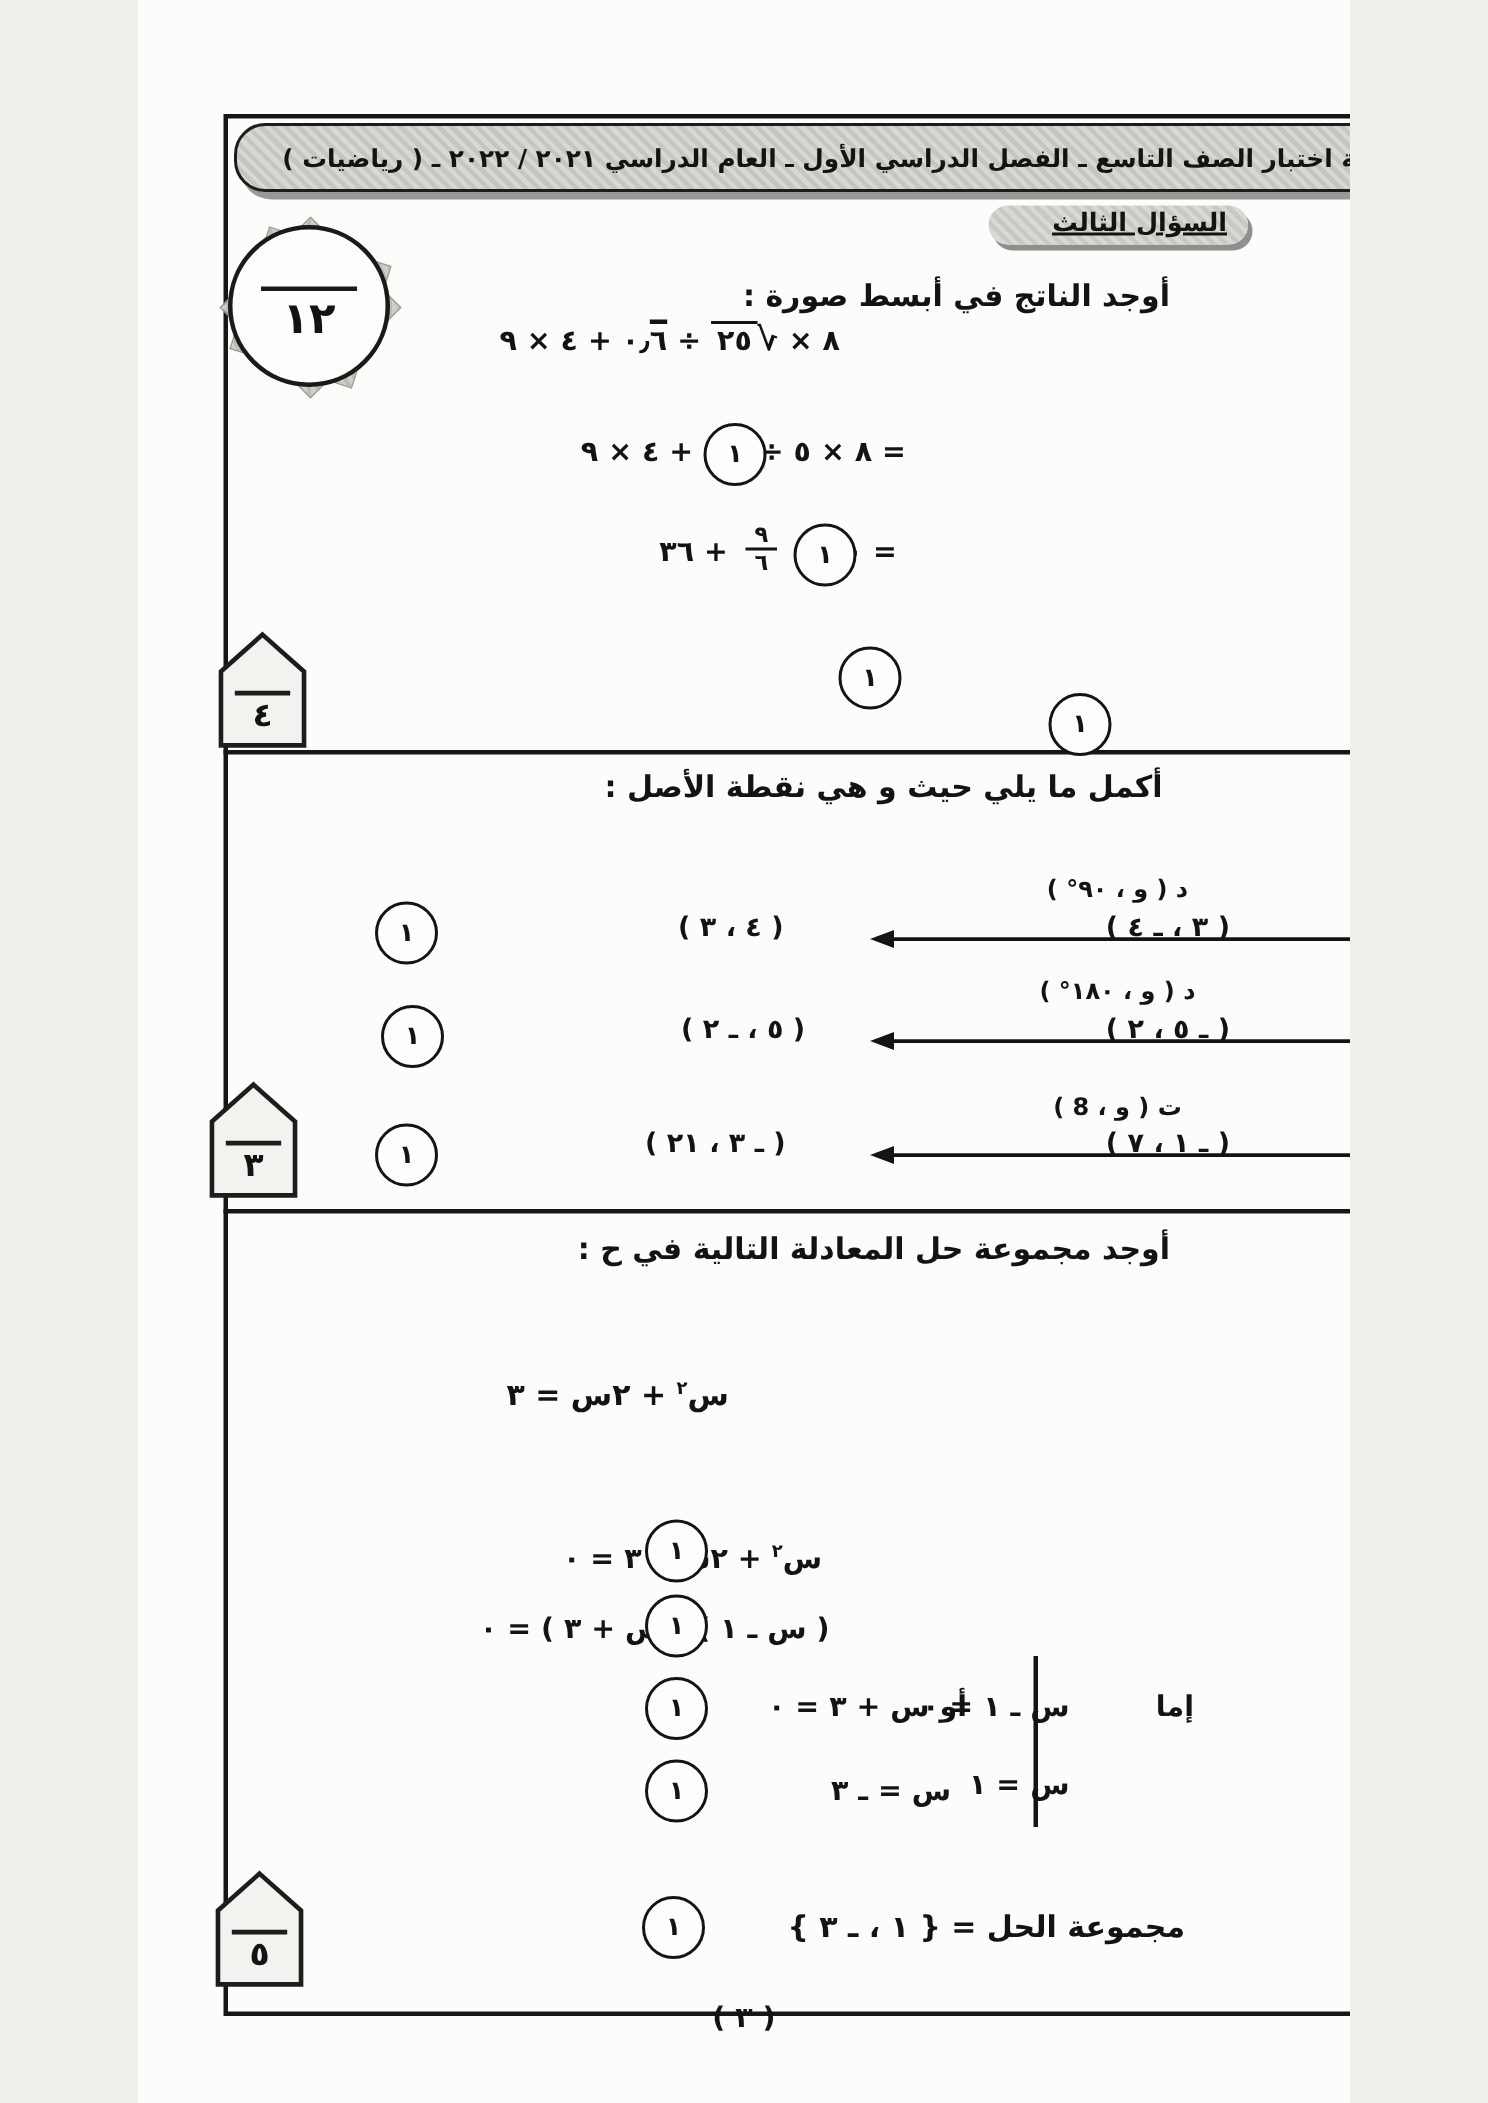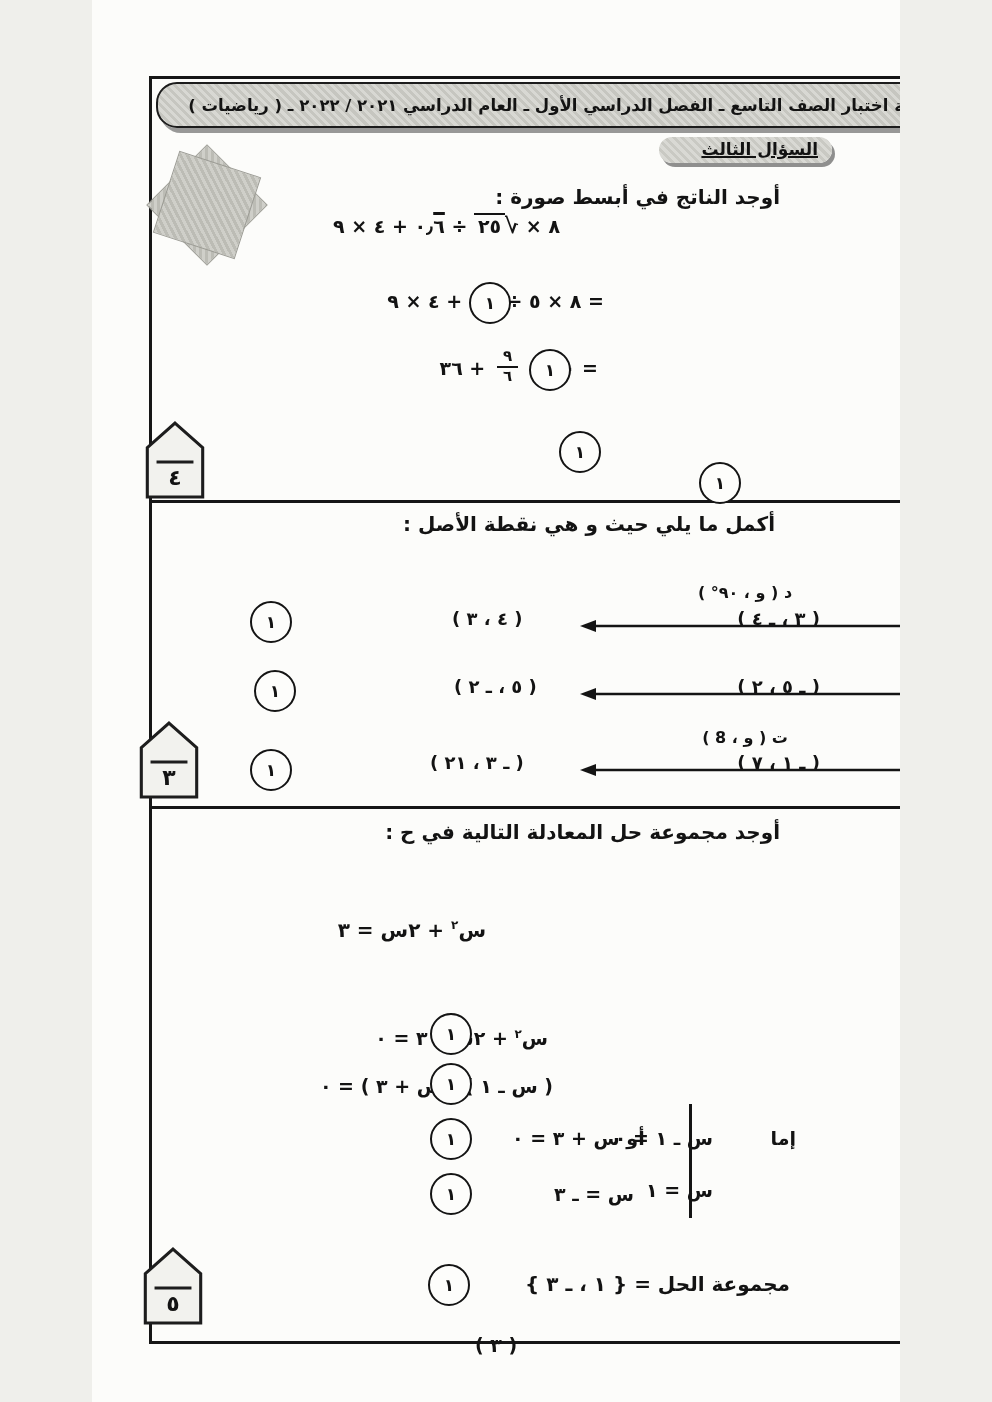--- a/index.html
+++ b/index.html
@@ -75,20 +75,24 @@
     <span>نموذج اجابة اختبار الصف التاسع ـ الفصل الدراسي الأول ـ العام الدراسي ٢٠٢١ / ٢٠٢٢ ـ ( رياضيات )</span>
   </div>
 
   <div class="qlabel">
     <span>السؤال الثالث</span>
   </div>
 
   <div class="sun">
     <div class="sun-sq sq1"></div>
     <div class="sun-sq sq2"></div>
+    <div class="sun-circle">
+      <div class="sun-line"></div>
+      <span class="sun-num">١٢</span>
+    </div>
   </div>
 
   <div class="tab" style="top:182px">
     <svg class="tab-svg" viewBox="0 0 58 50">
       <path d="M58 8 L58 50 L24 50 L9 29 L24 8 Z" fill="#9a9a93"></path>
       <path d="M54 3 L54 45 L20 45 L5 24 L20 3 Z" fill="#fdfdfb" stroke="#161616" stroke-width="2.5"></path>
     </svg>
     <span class="tab-letter">أ</span>
   </div>
 
@@ -157,20 +161,21 @@
         <line x1="14" y1="8" x2="330" y2="8" stroke="#141414" stroke-width="2.5"></line>
         <polygon points="0,8 16,2 16,14" fill="#141414"></polygon>
       </svg>
   </div>
   <div class="coord" style="left:360px;top:608px">( ٤ ، ٣ )</div>
   <div class="mark-circle" style="left:158px;top:601px">
       <span>١</span>
     </div>
 
   <div class="coord" style="right:80px;top:676px">( ـ ٥ ، ٢ )</div>
+  <div class="map-label" style="top:651px">د ( و ، ١٨٠° )</div>
   <div class="map-arrow" style="top:686px">
     <svg width="330" height="16" viewBox="0 0 330 16">
         <line x1="14" y1="8" x2="330" y2="8" stroke="#141414" stroke-width="2.5"></line>
         <polygon points="0,8 16,2 16,14" fill="#141414"></polygon>
       </svg>
   </div>
   <div class="coord" style="left:362px;top:676px">( ٥ ، ـ ٢ )</div>
   <div class="mark-circle" style="left:162px;top:670px">
       <span>١</span>
     </div>

